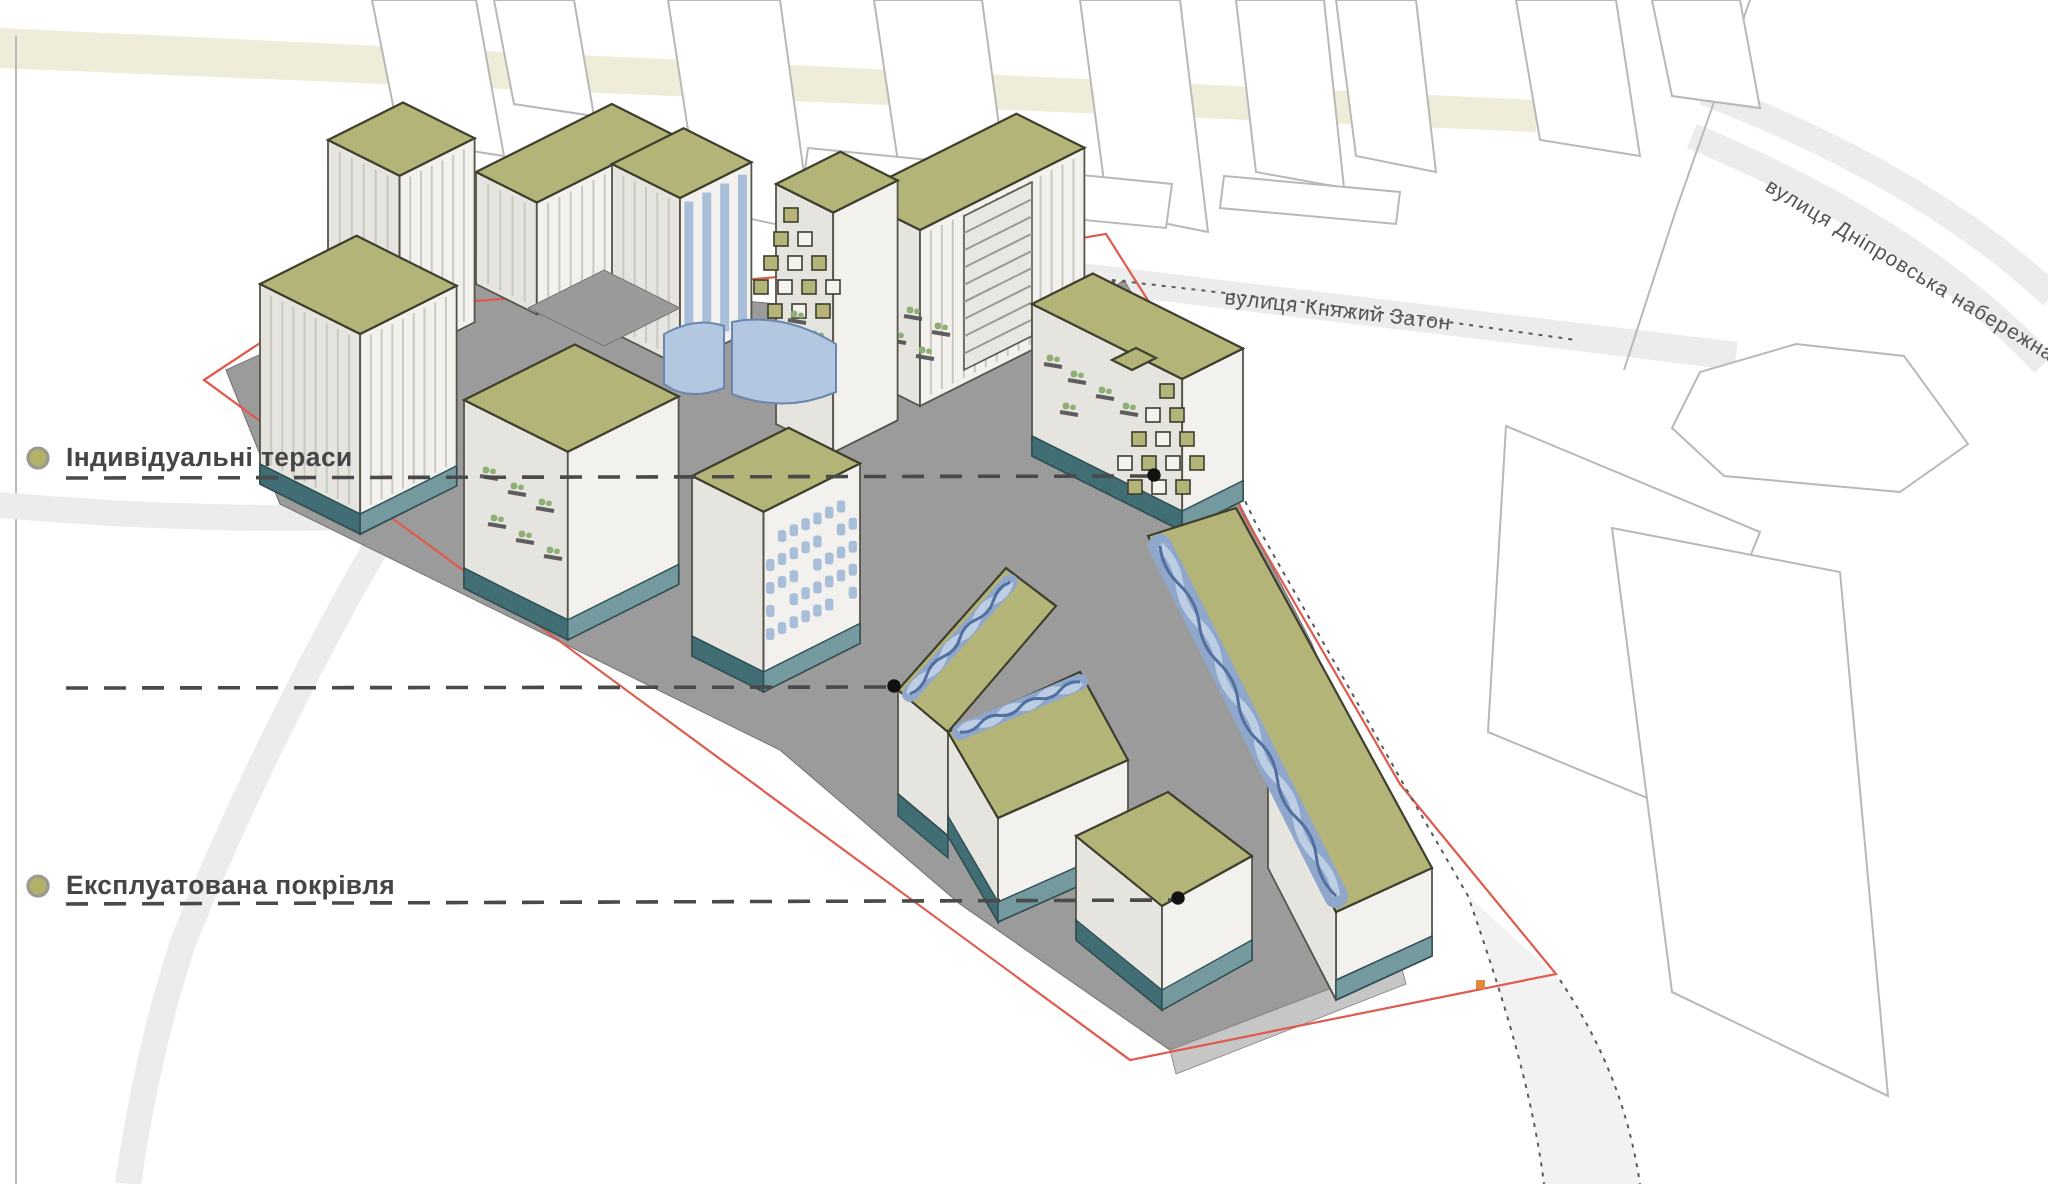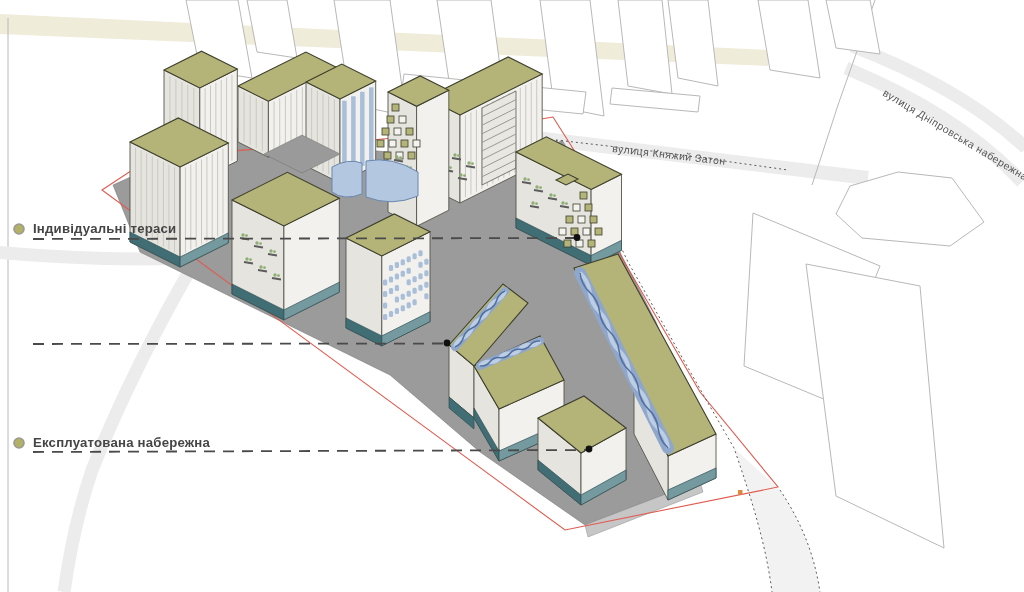--- a/index.html
+++ b/index.html
@@ -399,16 +399,16 @@
     <div class="legend-item" style="top:221px">
       <svg class="dot" viewBox="0 0 12 12">
         <circle cx="6" cy="6" r="5" stroke="#9a9a90" stroke-width="1.6" fill="#b2b167"></circle>
       </svg>
       <span class="legend-label">Індивідуальні тераси</span>
     </div>
     <div class="legend-item" style="top:435px">
       <svg class="dot" viewBox="0 0 12 12">
         <circle cx="6" cy="6" r="5" stroke="#9a9a90" stroke-width="1.6" fill="#b2b167"></circle>
       </svg>
-      <span class="legend-label">Експлуатована набережна</span>
+      <span class="legend-label">Експлуатована покрівля</span>
     </div>
   </div>
 </div>
 
 </body></html>

